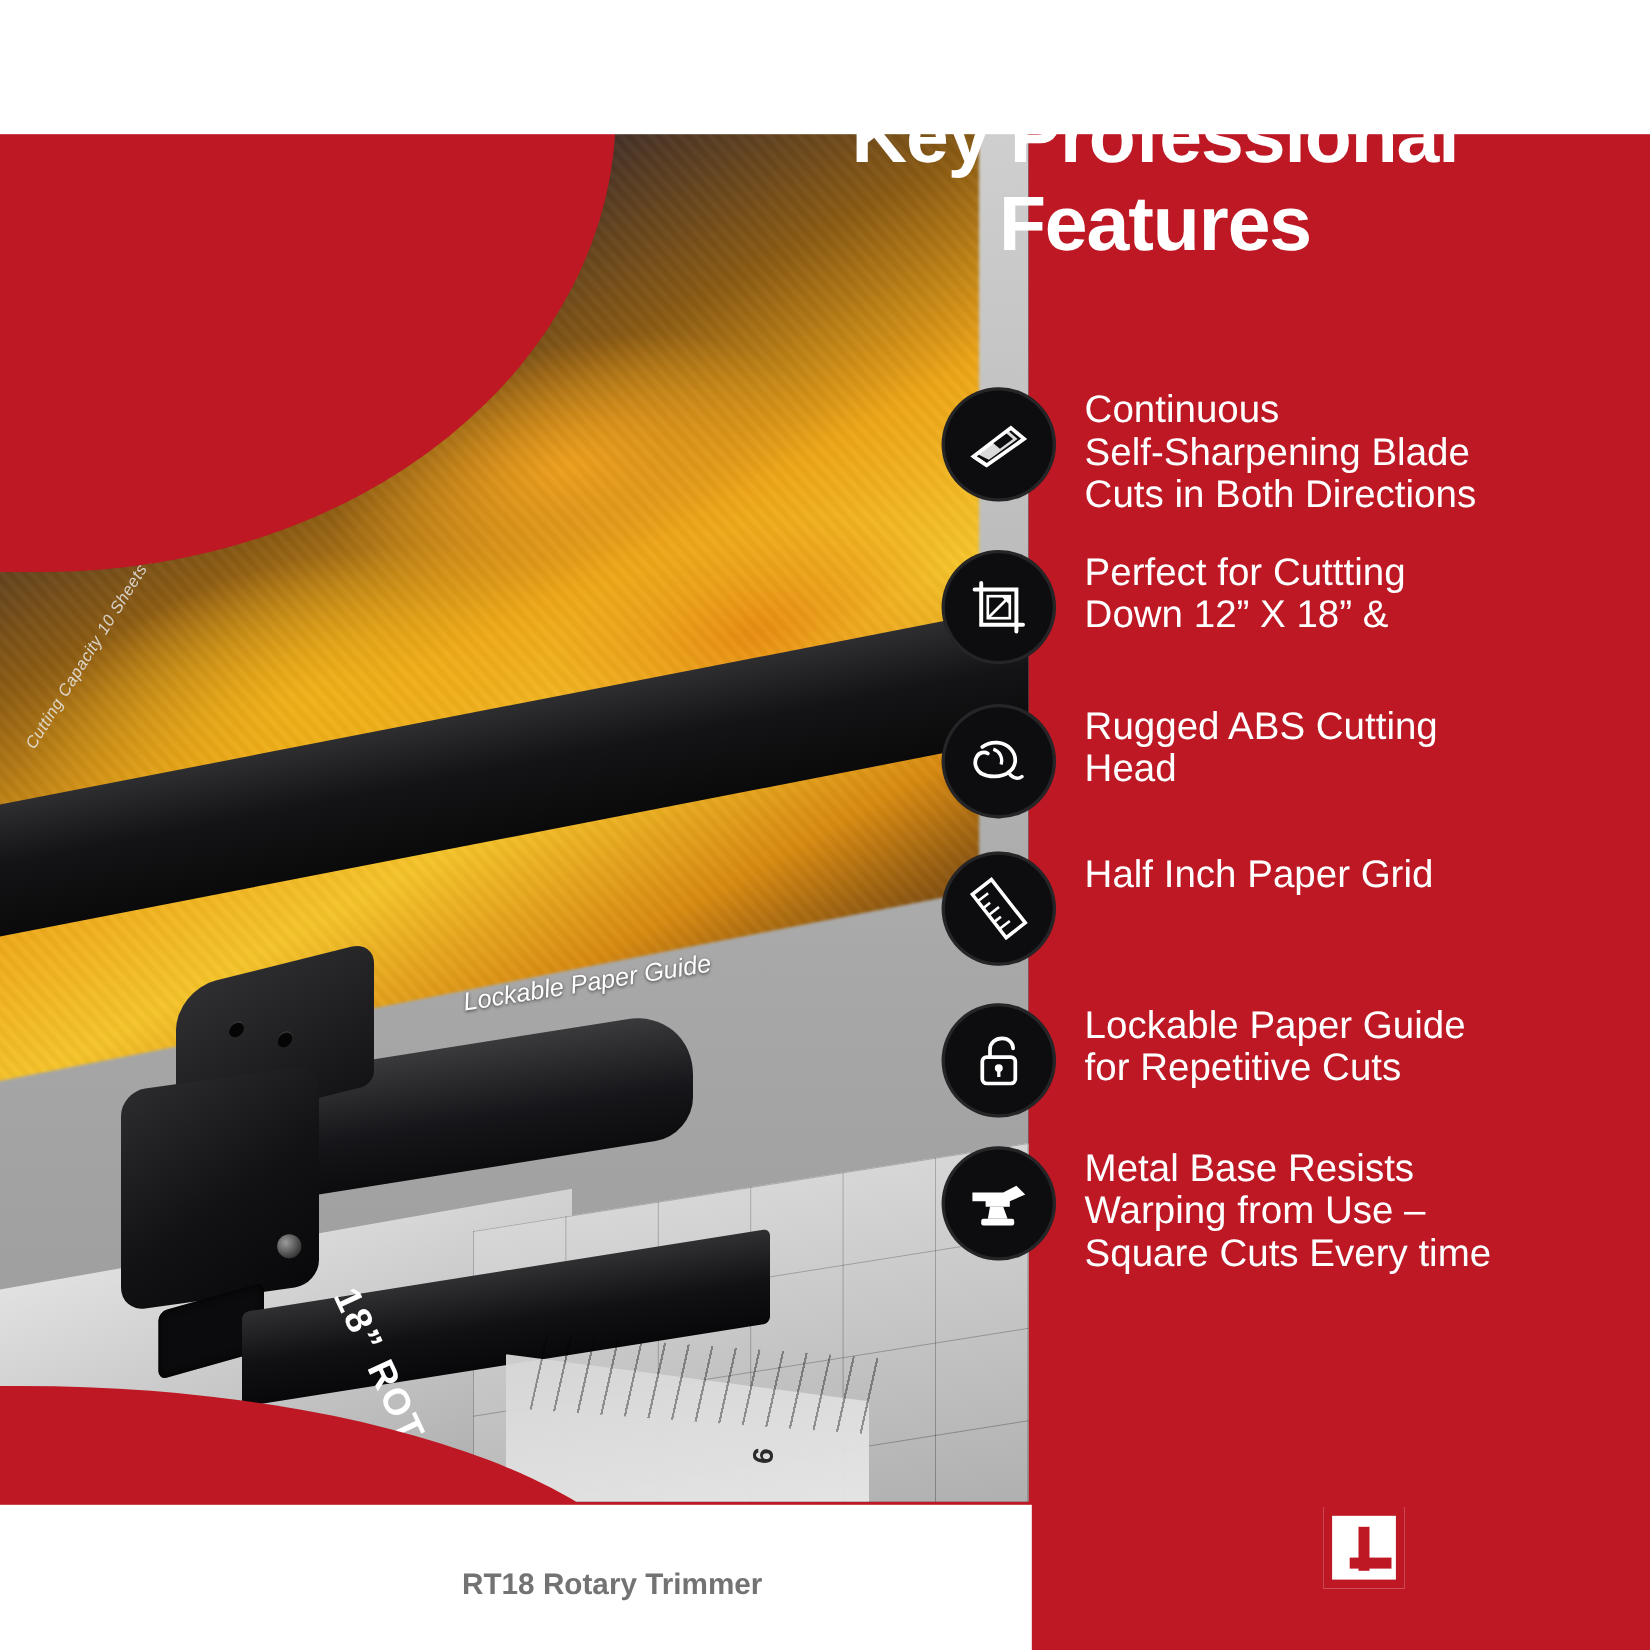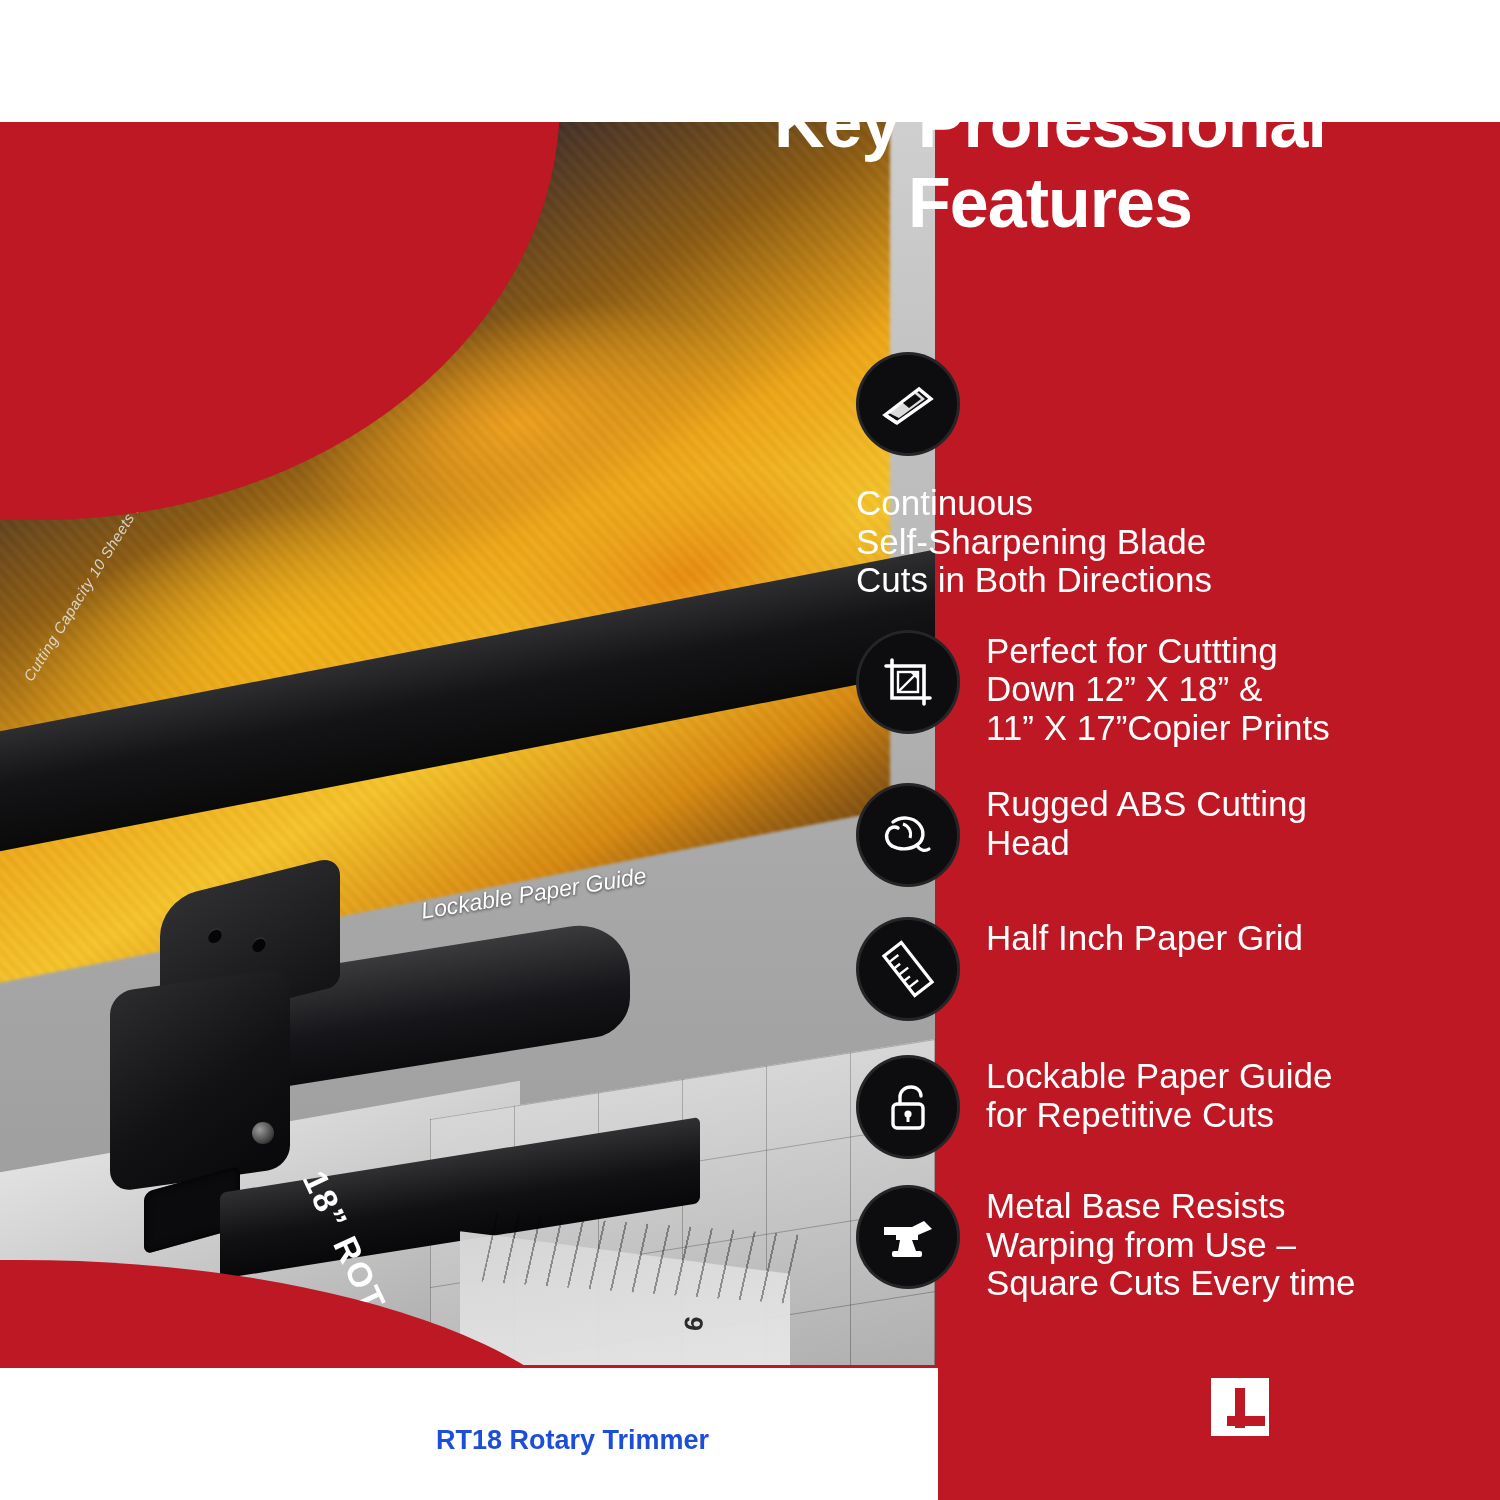--- a/index.html
+++ b/index.html
@@ -192,29 +192,29 @@
     flex:0 0 auto;width:104px;height:104px;border-radius:50%;
     background:#0d0d0f;
     display:flex;align-items:center;justify-content:center;
     box-shadow:0 0 0 3px rgba(255,255,255,.10) inset;
   }
   .badge svg{display:block;}
   .f-text{
     color:#ffffff;font-size:35px;line-height:1.10;
     padding-top:2px;font-weight:400;
   }
-  .feature.f1{flex-direction:column;}
+  .feature.f1{}
   .feature.f2{margin-bottom:36px;}
   .feature.f3{margin-bottom:30px;}
   .feature.f4{margin-bottom:34px;text-align:right;}
   .feature.f5{margin-bottom:26px;}
   
   #product-name{
-    position:absolute;left:436px;bottom:44px;
-    color:#1d4ed8;font-size:27px;font-weight:bold;
+    position:absolute;left:420px;bottom:44px;
+    color:#737373;font-size:27px;font-weight:bold;
   }
   #logo{
     position:absolute;right:52px;bottom:56px;
     display:flex;align-items:center;gap:4px;
   }
   #logo .mark{
     width:74px;height:74px;border:8px solid #bd1824;background:#fff;
     position:relative;box-sizing:border-box;
   }
   #logo .mark::before{
@@ -299,21 +299,20 @@
         <path d="M12 6 V44 H50" fill="none" stroke="#fff" stroke-width="3.6" stroke-linecap="round"></path>
         <path d="M6 12 H44 V50" fill="none" stroke="#fff" stroke-width="3.6" stroke-linecap="round"></path>
         <rect x="18" y="18" width="20" height="20" fill="none" stroke="#fff" stroke-width="2.4"></rect>
         <path d="M18 38 L38 18" stroke="#fff" stroke-width="2.4"></path>
         <path d="M38 18 l-7 1 l6 6 z" fill="#fff"></path>
       </svg>
     </div>
     <div class="f-text">
       <div>Perfect for Cuttting</div>
       <div>Down 12” X 18” &amp;</div>
-      <div>11” X 17”Copier Prints</div>
     </div>
   </div>
 
   <div class="feature f3">
     <div class="badge">
       <svg width="58" height="58" viewBox="0 0 58 58" aria-hidden="true">
         <path d="M14 16 C22 10 34 11 40 18 C46 25 45 34 38 39 C31 44 20 44 13 40" fill="none" stroke="#fff" stroke-width="3.4" stroke-linecap="round"></path>
         <path d="M13 40 C8 37 6 30 9 25 C11 21 16 20 19 22" fill="none" stroke="#fff" stroke-width="3.4" stroke-linecap="round"></path>
         <path d="M24 18 C30 20 33 26 31 32" fill="none" stroke="#fff" stroke-width="3"></path>
         <path d="M38 39 C40 44 46 46 50 43" fill="none" stroke="#fff" stroke-width="3.2" stroke-linecap="round"></path>

